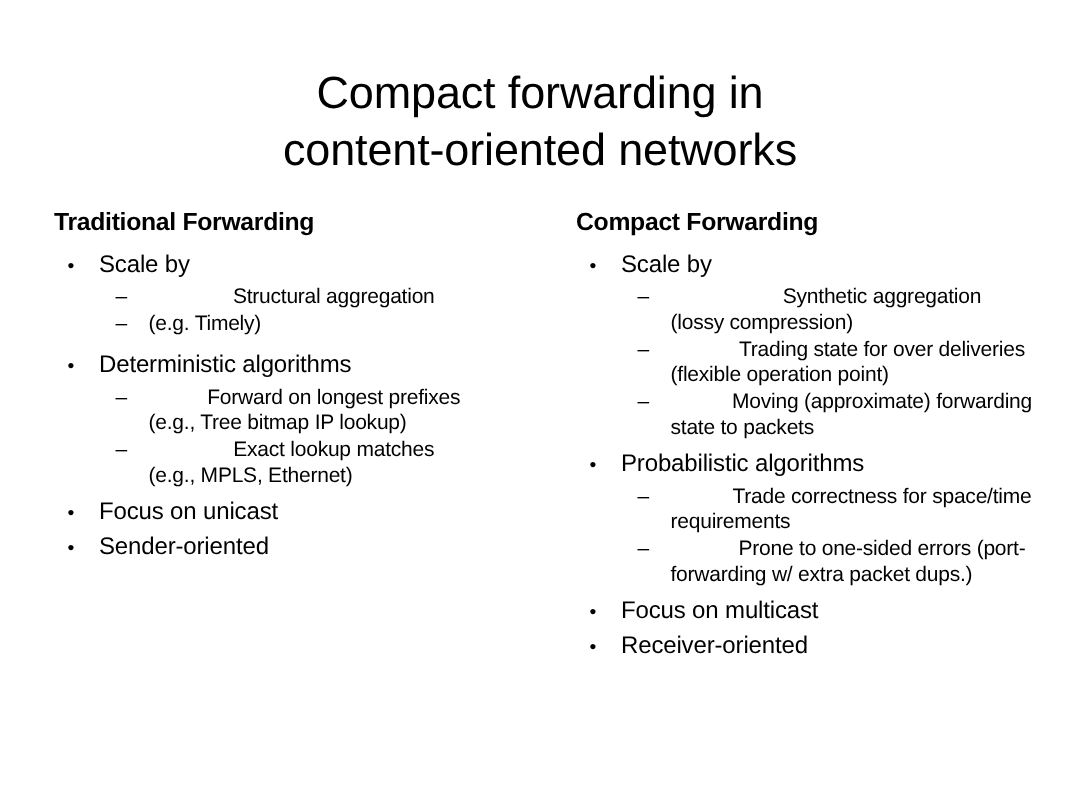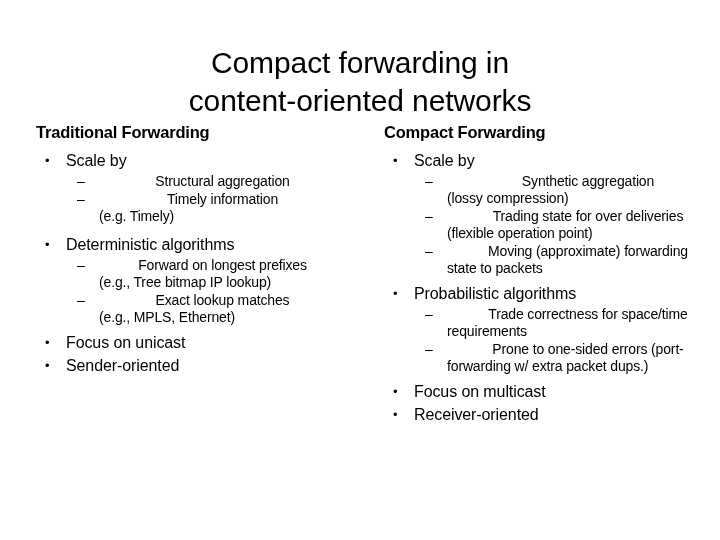--- a/index.html
+++ b/index.html
@@ -36,21 +36,21 @@
   }
   .slide-title .title-line {
     display: block;
     white-space: nowrap;
   }
 
   
   .columns {
     position: absolute;
     left: 0;
-    top: 122px;
+    top: 138px;
     width: 720px;
     height: 390px;
   }
   .column {
     position: absolute;
     top: 0;
   }
   .column-left  { left: 36px;  width: 310px; }
   .column-right { left: 356px; width: 345px; margin-left: 28px; }
 
@@ -139,21 +139,20 @@
         <li class="lvl1-item">
           <span class="b1">•</span>
           <span class="t1">Scale by</span>
           <ul class="lvl2">
             <li class="lvl2-item">
               <span class="b2">–</span>
               <span class="t2">Structural aggregation</span>
             </li>
             <li class="lvl2-item">
               <span class="b2">–</span>
-              <span class="t2">Timely information</span>
               <span class="t2b">(e.g. Timely)</span>
             </li>
           </ul>
         </li>
 
         <li class="lvl1-item gap-before">
           <span class="b1">•</span>
           <span class="t1">Deterministic algorithms</span>
           <ul class="lvl2">
             <li class="lvl2-item">

